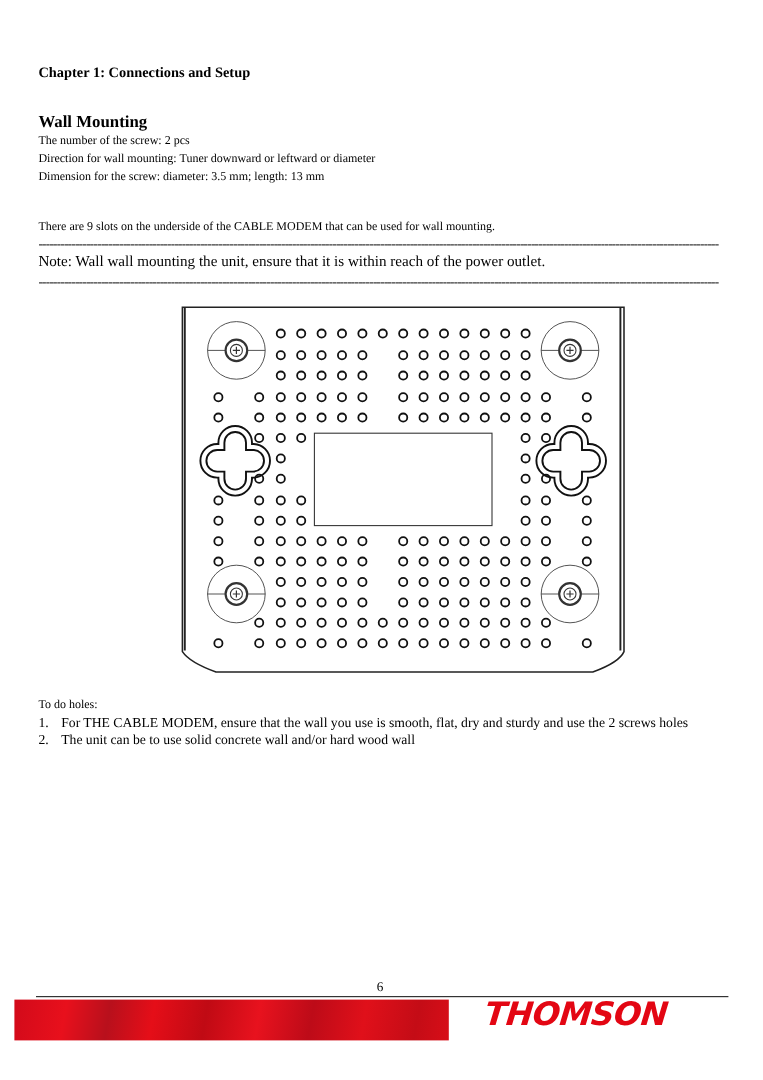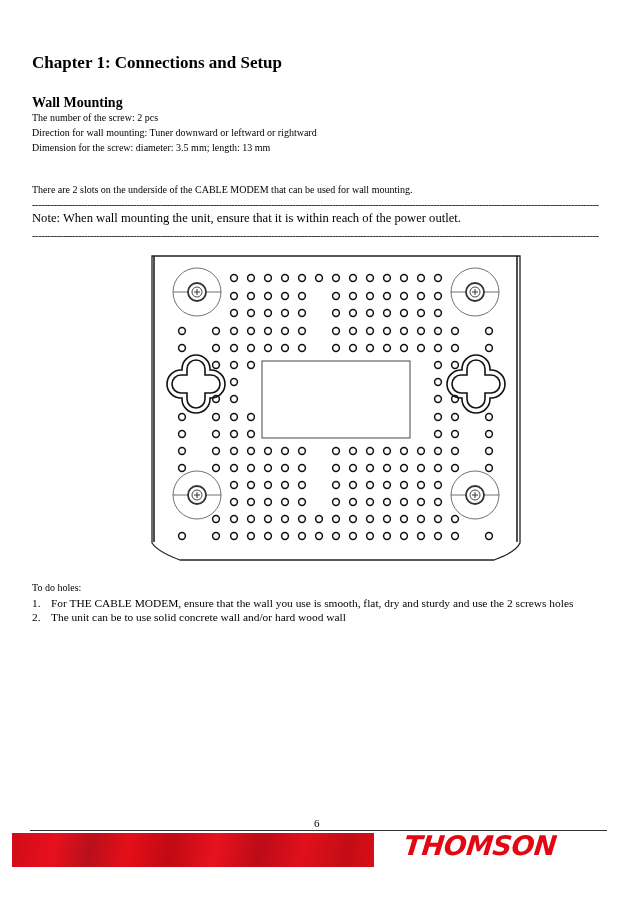--- a/index.html
+++ b/index.html
@@ -1,18 +1,18 @@
 <!DOCTYPE html>
 <html><head>
 <meta charset="utf-8">
 <style>
   html, body { margin: 0; padding: 0; background: #ffffff; }
   body { width: 636px; height: 900px; position: relative; overflow: hidden; font-family: "Liberation Serif", serif; color: #000; }
   .abs { position: absolute; }
-  .h1 { left: 32px; top: 53px; font-size: 17px; font-weight: bold; white-space: nowrap; }
+  .h1 { left: 32px; top: 53px; font-size: 12px; font-weight: bold; white-space: nowrap; }
   .h2 { left: 32px; top: 95px; font-size: 14px; font-weight: bold; white-space: nowrap; text-align: center; }
   .line { left: 32px; font-size: 10px; white-space: nowrap; line-height: 14px; }
   .dash { left: 32px; font-size: 11px; white-space: nowrap; overflow: hidden; width: 570px; line-height: 8px; letter-spacing: -0.6px; }
   .note { left: 32px; top: 211px; font-size: 12.6px; white-space: nowrap; }
   .list { left: 32px; top: 596px; width: 575px; font-size: 11.4px; line-height: 14px; }
   .li { position: relative; padding-left: 19px; }
   .li .num { position: absolute; left: 0; top: 0; }
   .li .txt { display: block; text-align: justify; }
   .pagenum { left: 314px; top: 817px; font-size: 11px; }
   .footer-rule { left: 30px; top: 830px; width: 577px; height: 1px; background: #333; }
@@ -20,26 +20,26 @@
      background: linear-gradient(100deg, #d20a1a 0%, #e8101c 12%, #b8101c 22%, #e50e18 32%, #c00a14 44%, #e8121e 56%, #bd0b18 68%, #e0101a 80%, #c40c16 92%, #d80e18 100%); }
   .brand { left: 404px; top: 830px; font-family: "DejaVu Sans", sans-serif; font-weight: bold; font-style: italic; font-size: 27px; color: #e30613; letter-spacing: -0.5px; transform: skewX(-6deg); }
   svg { position: absolute; left: 0; top: 0; }
 </style>
 </head>
 <body>
 
 <div class="abs h1">Chapter 1: Connections and Setup</div>
 <div class="abs h2">Wall Mounting</div>
 <div class="abs line" style="top:111px">The number of the screw: 2 pcs</div>
-<div class="abs line" style="top:126px">Direction for wall mounting: Tuner downward or leftward or rightward</div>
+<div class="abs line" style="top:126px">Direction for wall mounting: Tuner downward or leftward or diameter</div>
 <div class="abs line" style="top:141px">Dimension for the screw: diameter: 3.5 mm; length: 13 mm</div>
 
-<div class="abs line" style="top:183px">There are 2 slots on the underside of the CABLE MODEM that can be used for wall mounting.</div>
+<div class="abs line" style="top:183px">There are 9 slots on the underside of the CABLE MODEM that can be used for wall mounting.</div>
 <div class="abs dash" style="top:200px">-----------------------------------------------------------------------------------------------------------------------------------------------------------------------------------------</div>
-<div class="abs note">Note: When wall mounting the unit, ensure that it is within reach of the power outlet.</div>
+<div class="abs note">Note: Wall wall mounting the unit, ensure that it is within reach of the power outlet.</div>
 <div class="abs dash" style="top:231px">-----------------------------------------------------------------------------------------------------------------------------------------------------------------------------------------</div>
 
 <div class="abs" style="left:0;top:0;width:636px;height:600px;">
 <svg width="636" height="600" viewBox="0 0 636 600">
 
   <path d="M152,256 L520,256 L520,543 Q516,552 494,560 L180,560 Q158,552 152,543 Z" fill="#fff" stroke="#222" stroke-width="1.3"></path>
   <line x1="154" y1="256" x2="154" y2="542" stroke="#222" stroke-width="1.6"></line>
   <line x1="517" y1="256" x2="517" y2="542" stroke="#222" stroke-width="1.6"></line>
 
   <rect x="262" y="361" width="148" height="77" fill="#fff" stroke="#333" stroke-width="0.9"></rect>

